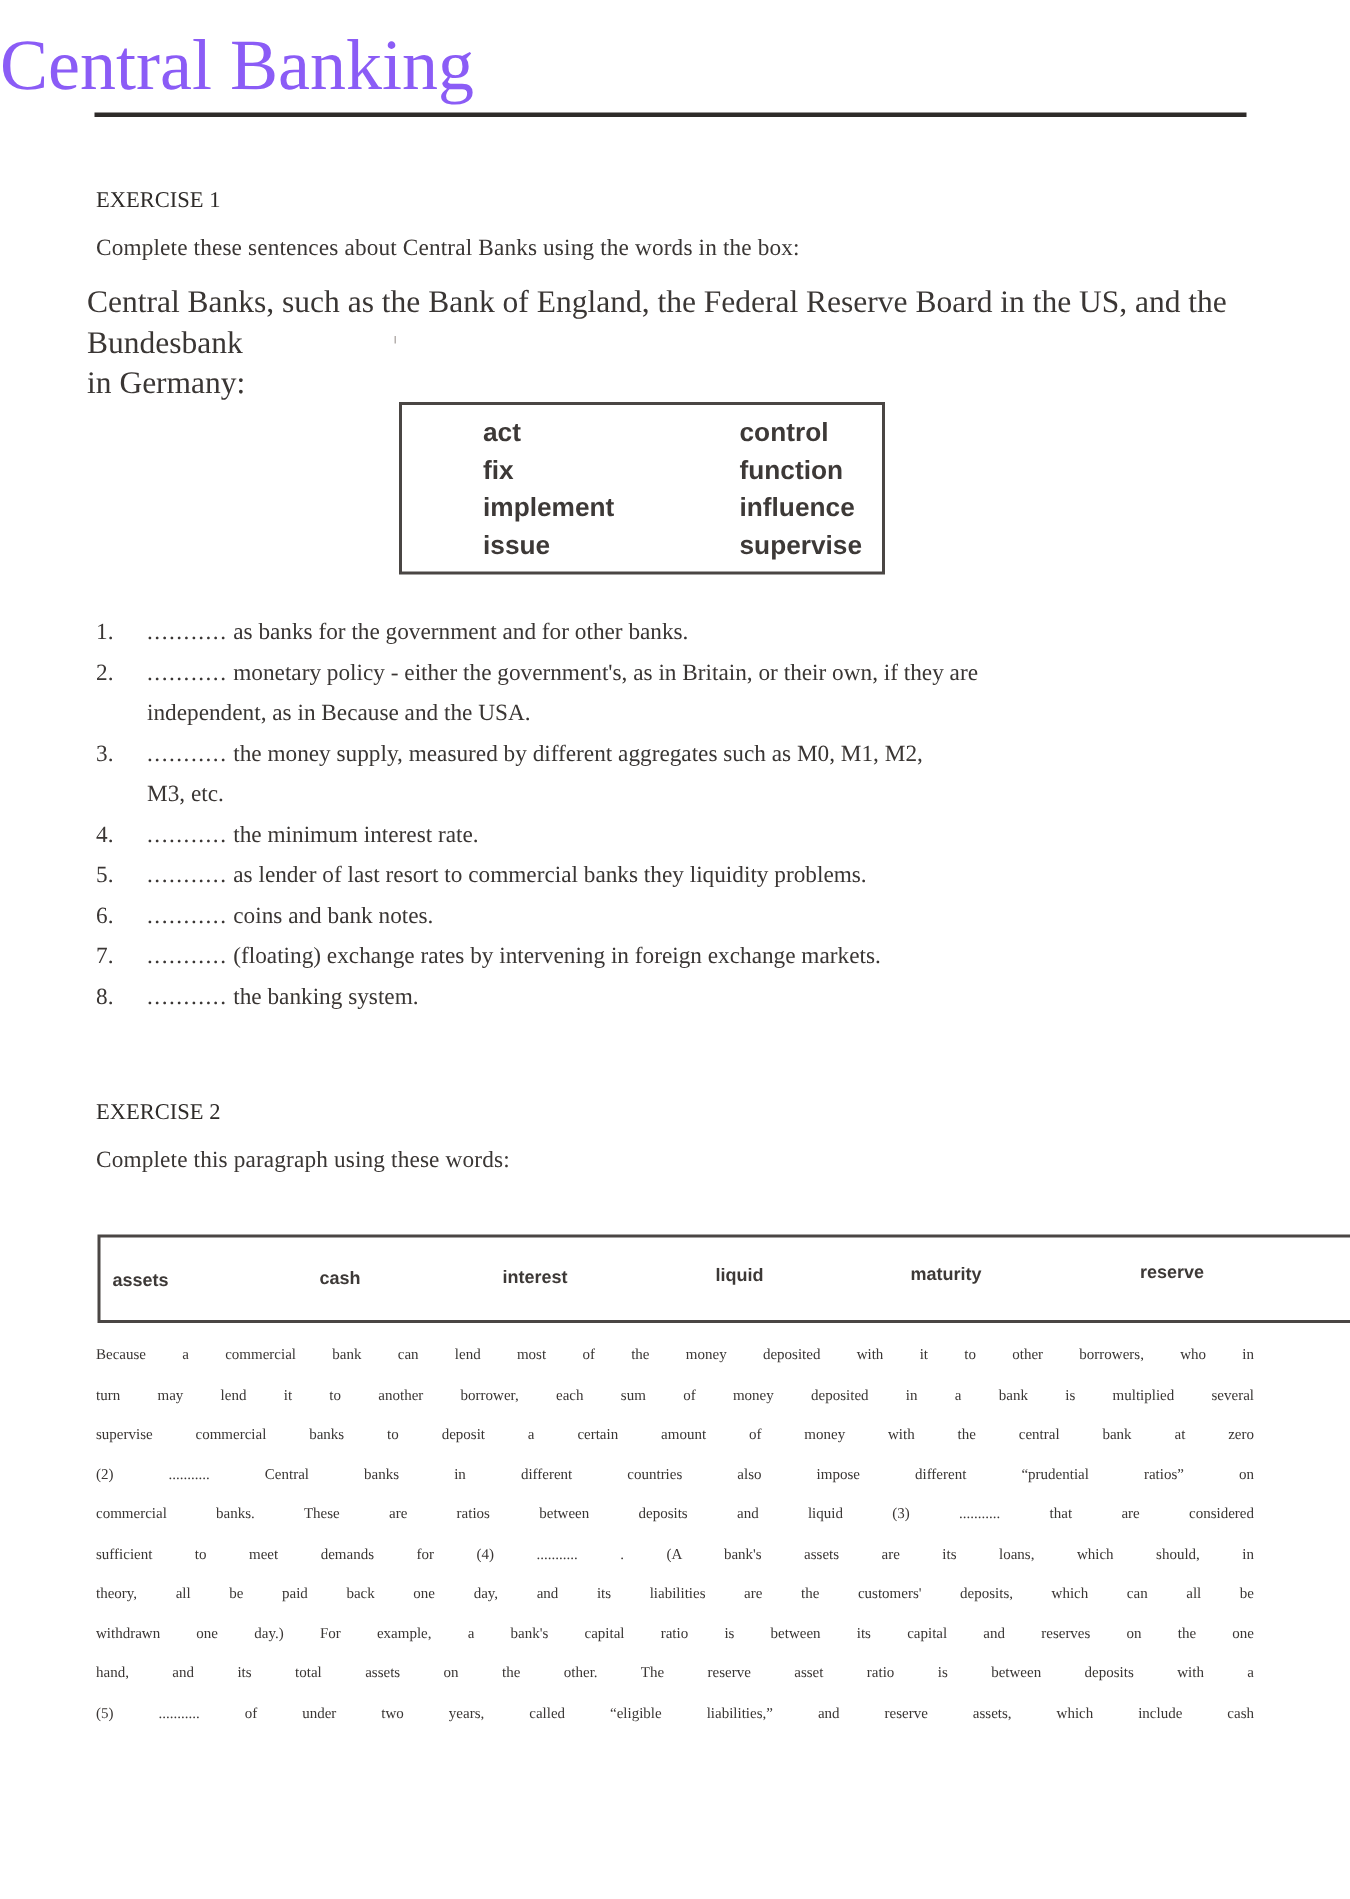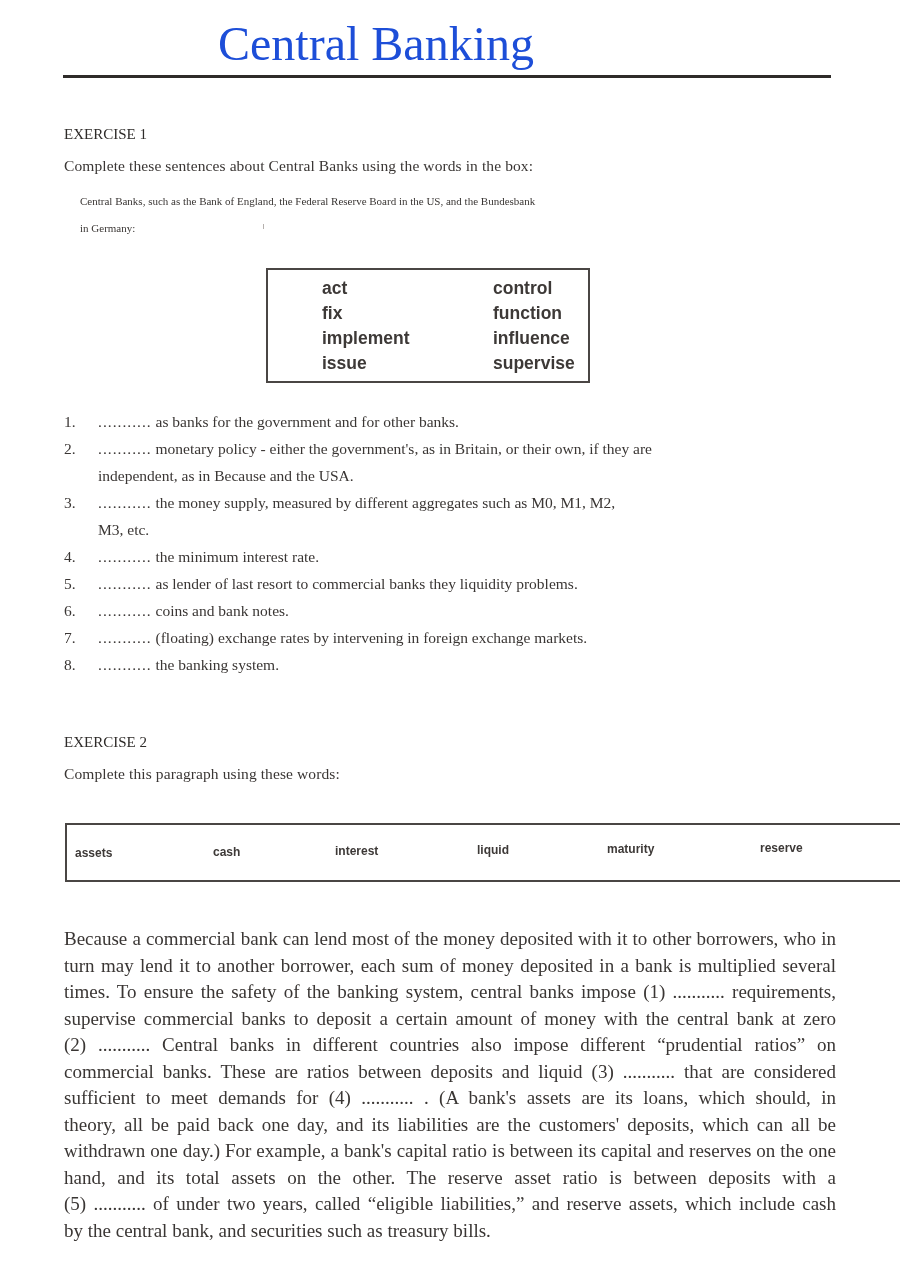--- a/index.html
+++ b/index.html
@@ -1,50 +1,49 @@
 <!DOCTYPE html>
 <html><head>
 <meta charset="utf-8">
 <style>
   html, body { margin: 0; padding: 0; background: #ffffff; }
   body {
     width: 900px; height: 1266px; position: relative; overflow: hidden;
     font-family: "Liberation Serif", "DejaVu Serif", serif; color: #3a3634;
   }
   .title {
-    position: absolute; top: 16px; left: 0; width: 752px; text-align: center;
-    font-size: 48px; color: #1d4ed8; letter-spacing: 0px;
+    position: absolute; top: 16px; left: 0; width: 752px; 
+    font-size: 48px; color: #8b5cf6; letter-spacing: 0px;
   }
   .title-rule {
     position: absolute; top: 75px; left: 63px; width: 768px; height: 3px; background: #2e2b29;
   }
   .ex-heading { position: absolute; left: 64px; font-size: 15px; color: #2e2b29; }
   .ex-instr { position: absolute; left: 64px; font-size: 15.5px; font-weight: normal; color: #3a3634; letter-spacing: 0.1px; }
-  .intro { position: absolute; left: 80px; width: 770px; font-size: 11px; line-height: 27px; }
+  .intro { position: absolute; left: 58px; width: 770px; font-size: 21px; line-height: 27px; }
   .wordbox1 {
     position: absolute; left: 266px; top: 268px; width: 324px; height: 115px;
     border: 2px solid #4a4644; box-sizing: border-box;
     font-family: "Liberation Sans", "DejaVu Sans", sans-serif; font-weight: bold; font-size: 17.5px; color: #3d3937;
   }
   .wordbox1 .w { position: absolute; line-height: 25px; }
   .items { position: absolute; left: 64px; top: 408px; width: 770px; font-size: 15.5px; }
   .item { position: relative; padding-left: 34px; line-height: 27px; }
   .item .num { position: absolute; left: 0; top: 0; }
   .item .dots { letter-spacing: 1px; }
   .item.j { text-align: justify; text-align-last: left; }
   .wordbox2 {
     position: absolute; left: 65px; top: 823px; width: 893px; height: 59px;
     border: 2px solid #4a4644; box-sizing: border-box;
     font-family: "Liberation Sans", "DejaVu Sans", sans-serif; font-weight: bold; font-size: 12px; color: #3d3937;
   }
   .wordbox2 .w { position: absolute; top: 19px; }
   .para {
-    position: absolute; left: 64px; top: 891px; width: 772px; font-size: 19px; line-height: 26.5px;
+    position: absolute; left: 64px; top: 891px; width: 772px; font-size: 10px; line-height: 26.5px;
     text-align: justify;
-    margin-top: 35px;
   }
   .para .ln { display: block; text-align: justify; text-align-last: justify; white-space: nowrap; }
   .para .ln.last { text-align-last: left; }
   .fleck { position: absolute; left: 263px; top: 224px; width: 1px; height: 5px; background: #b5b0ad; }
 </style>
 </head>
 <body>
 
 <div class="title">Central Banking</div>
 <div class="title-rule"></div>
@@ -121,23 +120,21 @@
   <div class="w" style="left:146px; top:20px;">cash</div>
   <div class="w" style="left:268px; top:19px;">interest</div>
   <div class="w" style="left:410px; top:18px;">liquid</div>
   <div class="w" style="left:540px; top:17px;">maturity</div>
   <div class="w" style="left:693px; top:16px;">reserve</div>
 </div>
 
 <div class="para">
   <span class="ln">Because a commercial bank can lend most of the money deposited with it to other borrowers, who in</span>
   <span class="ln">turn may lend it to another borrower, each sum of money deposited in a bank is multiplied several</span>
-  <span class="ln">times. To ensure the safety of the banking system, central banks impose (1) ........... requirements,</span>
   <span class="ln">supervise commercial banks to deposit a certain amount of money with the central bank at zero</span>
   <span class="ln">(2) ........... Central banks in different countries also impose different “prudential ratios” on</span>
   <span class="ln">commercial banks. These are ratios between deposits and liquid (3) ........... that are considered</span>
   <span class="ln">sufficient to meet demands for (4) ........... . (A bank's assets are its loans, which should, in</span>
   <span class="ln">theory, all be paid back one day, and its liabilities are the customers' deposits, which can all be</span>
   <span class="ln">withdrawn one day.) For example, a bank's capital ratio is between its capital and reserves on the one</span>
   <span class="ln">hand, and its total assets on the other. The reserve asset ratio is between deposits with a</span>
   <span class="ln">(5) ........... of under two years, called “eligible liabilities,” and reserve assets, which include cash</span>
-  <span class="ln last">by the central bank, and securities such as treasury bills.</span>
 </div>
 
 </body></html>

